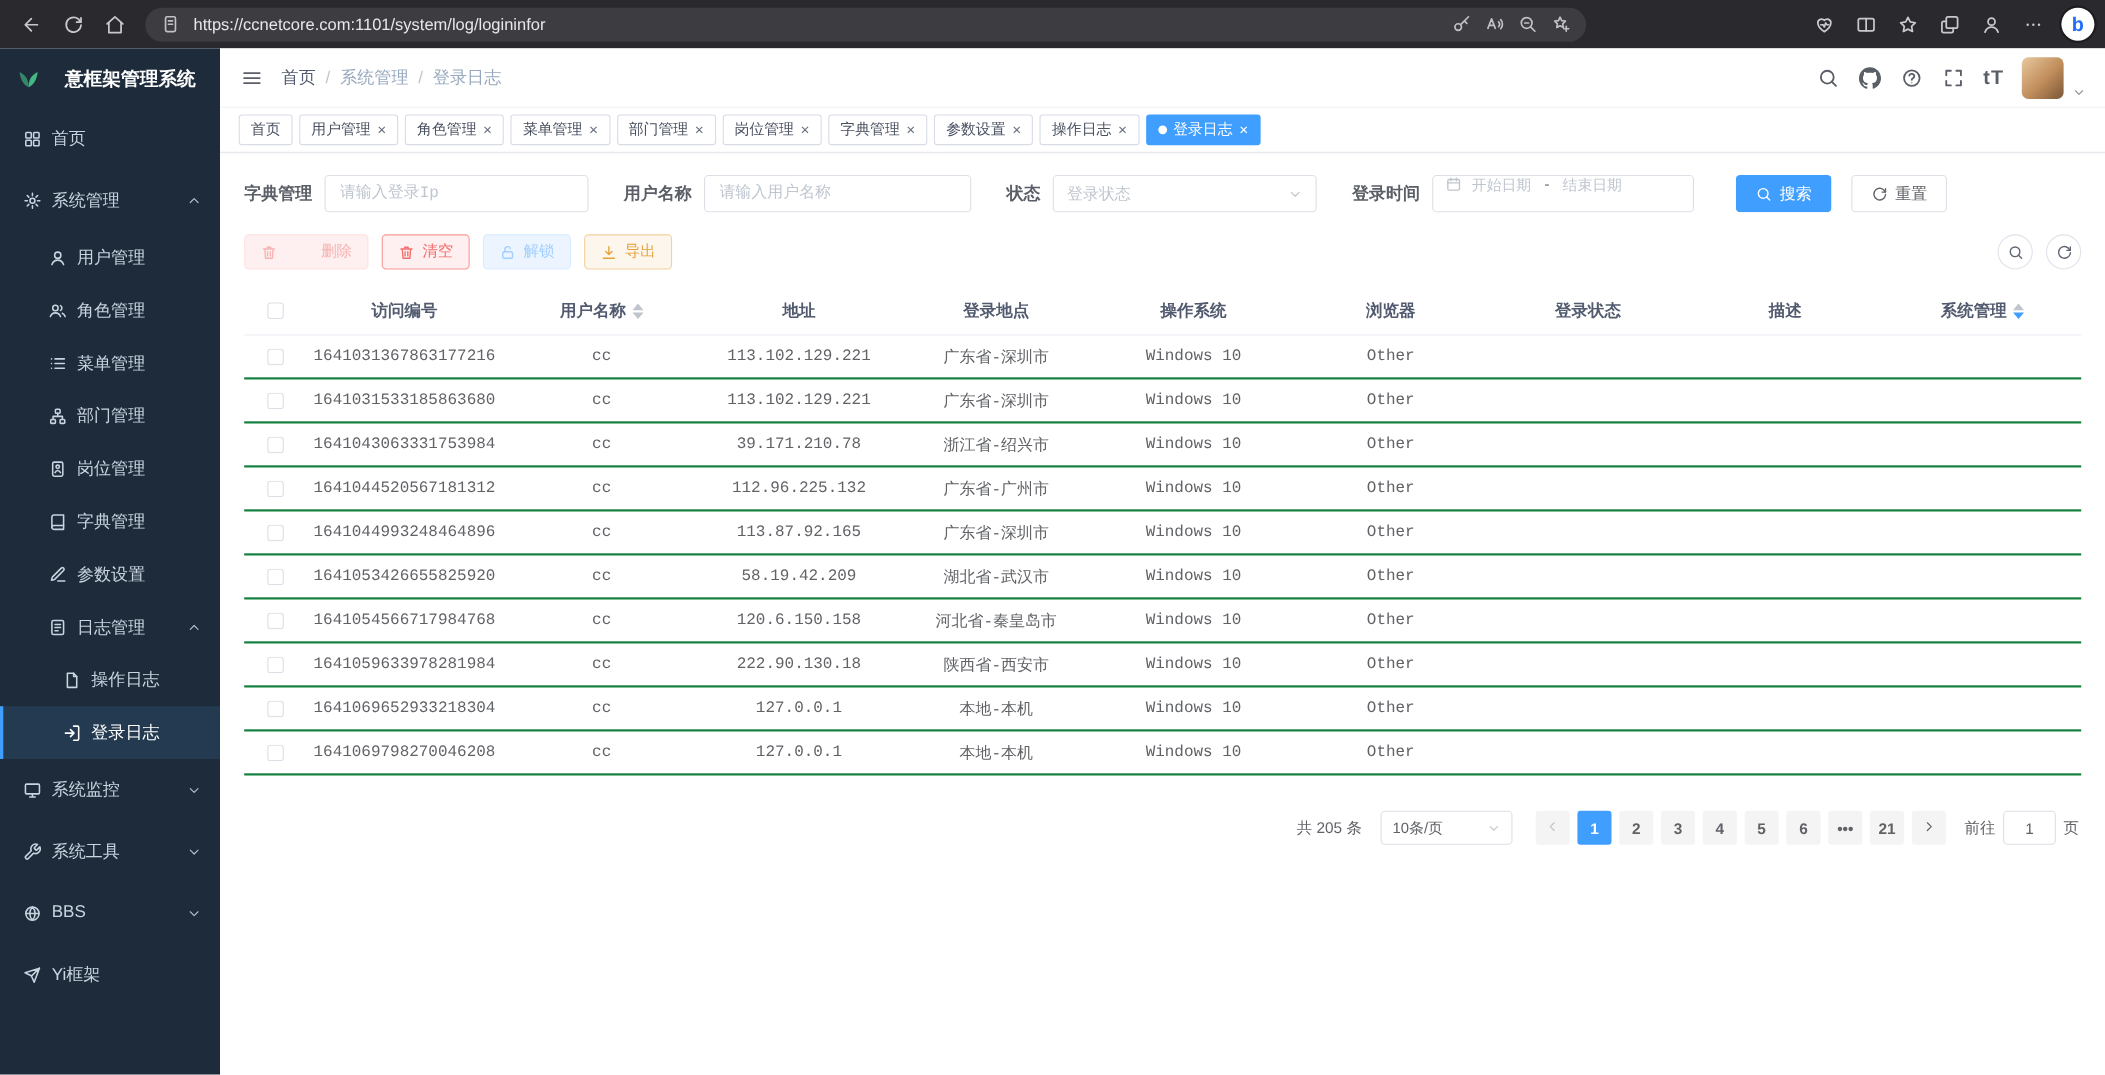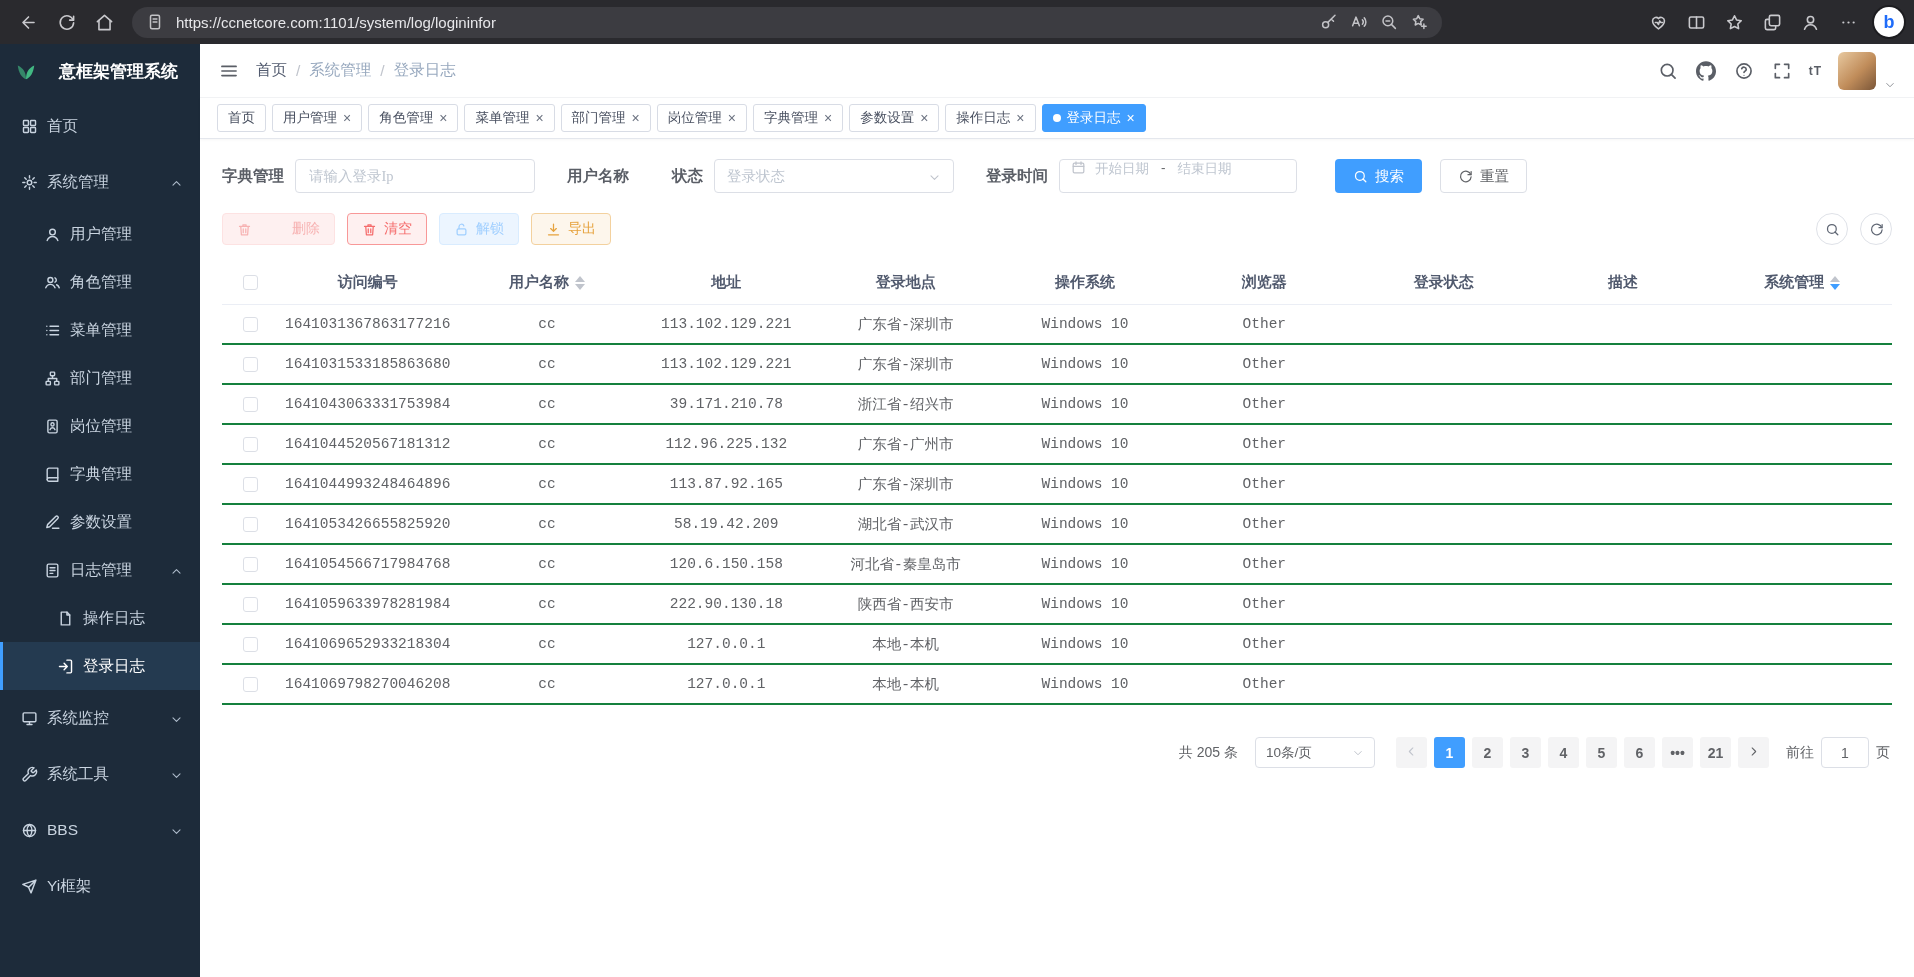--- a/index.html
+++ b/index.html
@@ -38,40 +38,40 @@
   
   .app-header { height:54px; display:flex; align-items:center; padding:0 18px; gap:16px; border-bottom:1px solid #f2f3f5; }
   .h-icon { width:22px; height:22px; color:#5a5e66; display:flex; align-items:center; justify-content:center; cursor:pointer; flex-shrink:0; }
   .h-icon svg { width:20px; height:20px; }
   .breadcrumb { display:flex; align-items:center; gap:9px; font-size:15.5px; }
   .crumb { color:#97a8be; cursor:default; }
   .crumb.c1 { color:#515a6e; cursor:pointer; }
   .crumb.mid { cursor:pointer; }
   .sep { color:#c0c4cc; }
   .spacer { flex:1; }
-  .tt { font-size:12px; font-weight:600; width:auto; letter-spacing:1px; }
+  .tt { font-size:18px; font-weight:600; width:auto; letter-spacing:1px; }
   .avatar { width:38px; height:38px; border-radius:6px; background:linear-gradient(135deg,#e8c9a0 0%,#c08c5a 55%,#7a5638 100%); flex-shrink:0; cursor:pointer; }
   .h-caret { width:12px; height:12px; color:#909399; margin-left:-8px; align-self:flex-end; margin-bottom:8px; }
   .h-caret svg { width:12px; height:12px; }
 
   
   .tabbar { height:41px; display:flex; align-items:center; gap:6px; padding:0 17px; border-bottom:1px solid #e4e7ed; box-shadow:0 1px 3px rgba(0,0,0,0.04); }
   .tab { height:28px; display:inline-flex; align-items:center; gap:6px; padding:0 10px; border:1px solid #d8dce5; border-radius:3px; background:#fff; color:#495060; font-size:13.5px; cursor:pointer; white-space:nowrap; }
   .tab .tab-close { font-size:14px; color:#6b7280; line-height:1; cursor:pointer; }
   .tab.active { background:#409eff; border-color:#409eff; color:#fff; }
   .tab.active .tab-close { color:#fff; }
   .tab .dot { width:8px; height:8px; border-radius:50%; background:#fff; }
 
   
   .content { flex:1; padding:20px 22px 0; overflow:hidden; }
 
   .filters { display:flex; align-items:center; }
   .f-label { font-weight:bold; color:#5a5e66; font-size:15.5px; margin-right:11px; white-space:nowrap; }
   .f-gap { width:32px; flex-shrink:0; }
-  input.f-input { height:34px; border:1px solid #dcdfe6; border-radius:4px; padding:0 13px; font-size:14.5px; color:#606266; outline:none; font-family:Liberation Serif, serif; background:#fff; }
+  input.f-input { height:34px; border:1px solid #dcdfe6; border-radius:4px; padding:0 13px; font-size:14.5px; color:#606266; outline:none; font-family:Liberation Mono, monospace; background:#fff; }
   input.f-input::placeholder { color:#bfc6d0; }
   .ip-input { width:240px; }
   .user-input { width:243px; }
   .f-select { width:240px; height:34px; border:1px solid #dcdfe6; border-radius:4px; display:flex; align-items:center; justify-content:space-between; padding:0 12px; cursor:pointer; background:#fff; }
   .f-select .ph { color:#bfc6d0; font-size:14.5px; }
   .f-select .sel-caret { width:13px; height:13px; color:#c0c4cc; }
   .f-select svg { width:13px; height:13px; }
   .date-range { width:238px; height:34px; border:1px solid #dcdfe6; border-radius:4px; display:flex; align-items:flex-start; gap:9px; padding:0 11px; background:#fff; cursor:pointer; }
   .date-range .cal { width:15px; height:15px; color:#c0c4cc; flex-shrink:0; }
   .date-range .cal svg { width:15px; height:15px; }
@@ -470,20 +470,21 @@
         </div>
       </div>
 
     <div class="content">
 
       <div class="filters">
         <label class="f-label">字典管理</label>
         <input class="f-input ip-input" placeholder="请输入登录Ip" style="">
         <span class="f-gap"></span>
         <label class="f-label">用户名称</label>
+        <input class="f-input user-input" placeholder="请输入用户名称" style="">
         <span class="f-gap"></span>
         <label class="f-label">状态</label>
         <div class="f-select">
           <span class="ph">登录状态</span>
           <span class="sel-caret"><svg viewBox="0 0 24 24" fill="none" stroke="currentColor" stroke-width="2" stroke-linecap="round" stroke-linejoin="round">
                 <path d="M5.5 9l6.5 6.5L18.5 9"></path>
               </svg></span>
         </div>
         <span class="f-gap"></span>
         <label class="f-label">登录时间</label>

